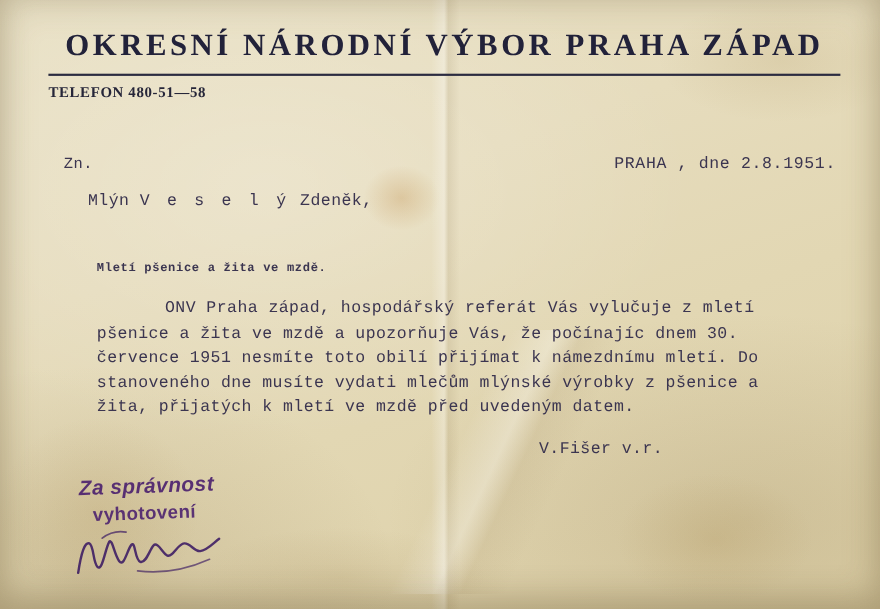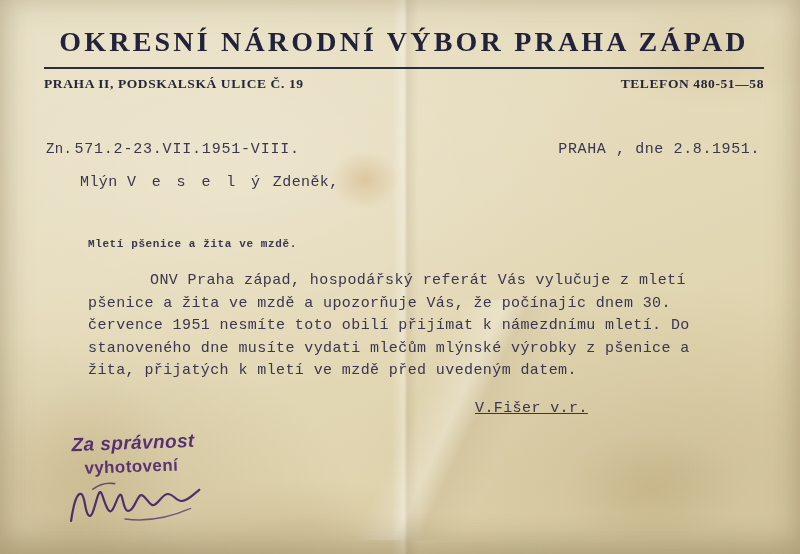--- a/index.html
+++ b/index.html
@@ -90,21 +90,21 @@
   .ref-row {
     position: absolute;
     left: 46px;
     right: 40px;
     top: 112px;
     display: flex;
     justify-content: space-between;
     align-items: baseline;
     font-size: 15px;
   }
-  .ref-left { display: flex; align-items: flex-start; gap: 2px; }
+  .ref-left { display: flex; align-items: flex-end; gap: 20px; margin-left: 12px; }
   .zn-label { font-size: 14px; }
   .zn-value { letter-spacing: 0.8px; }
   .ref-right { letter-spacing: 0.6px; margin-top: 29px; }
 
   .addressee {
     position: absolute;
     left: 80px;
     top: 168px;
     font-size: 15px;
     line-height: 30px;
@@ -131,21 +131,21 @@
   }
   .para .indent { display: inline-block; width: 62px; }
 
   .signoff {
     position: absolute;
     left: 455px;
     top: 398px;
     font-size: 15px;
     line-height: 22px;
   }
-  .signoff .name { display: block; margin-left: 20px; text-decoration: underline; }
+  .signoff .name { display: block; margin-left: 35px; }
 
   
   .stamp {
     position: absolute;
     left: 72px;
     top: 432px;
     color: #4a1f6e;
     transform: rotate(-2deg);
   }
   .stamp-line1 {
@@ -194,29 +194,27 @@
   <div class="blotch b3"></div>
   <div class="blotch b4"></div>
   <div class="blotch b5"></div>
   <div class="crease crease-v"></div>
   <div class="crease crease-d"></div>
 
   <div class="header">
     <div class="org-title">OKRESNÍ NÁRODNÍ VÝBOR PRAHA ZÁPAD</div>
     <div class="rule"></div>
     <div class="header-row">
-      <span>PRAHA II, PODSKALSKÁ ULICE Č. 19</span>
       <span>TELEFON 480-51—58</span>
     </div>
   </div>
 
   <div class="ref-row typed">
     <span class="ref-left">
       <span class="zn-label">Zn.</span>
-      <span class="zn-value">571.2-23.VII.1951-VIII.</span>
     </span>
     <span class="ref-right">PRAHA , dne 2.8.1951.</span>
   </div>
 
   <div class="addressee typed">
     <div><span>Mlýn </span><span class="spaced">V e s e l ý</span><span> Zdeněk,</span></div>
   </div>
 
   <div class="subject typed">Mletí pšenice a žita ve mzdě.</div>
 

